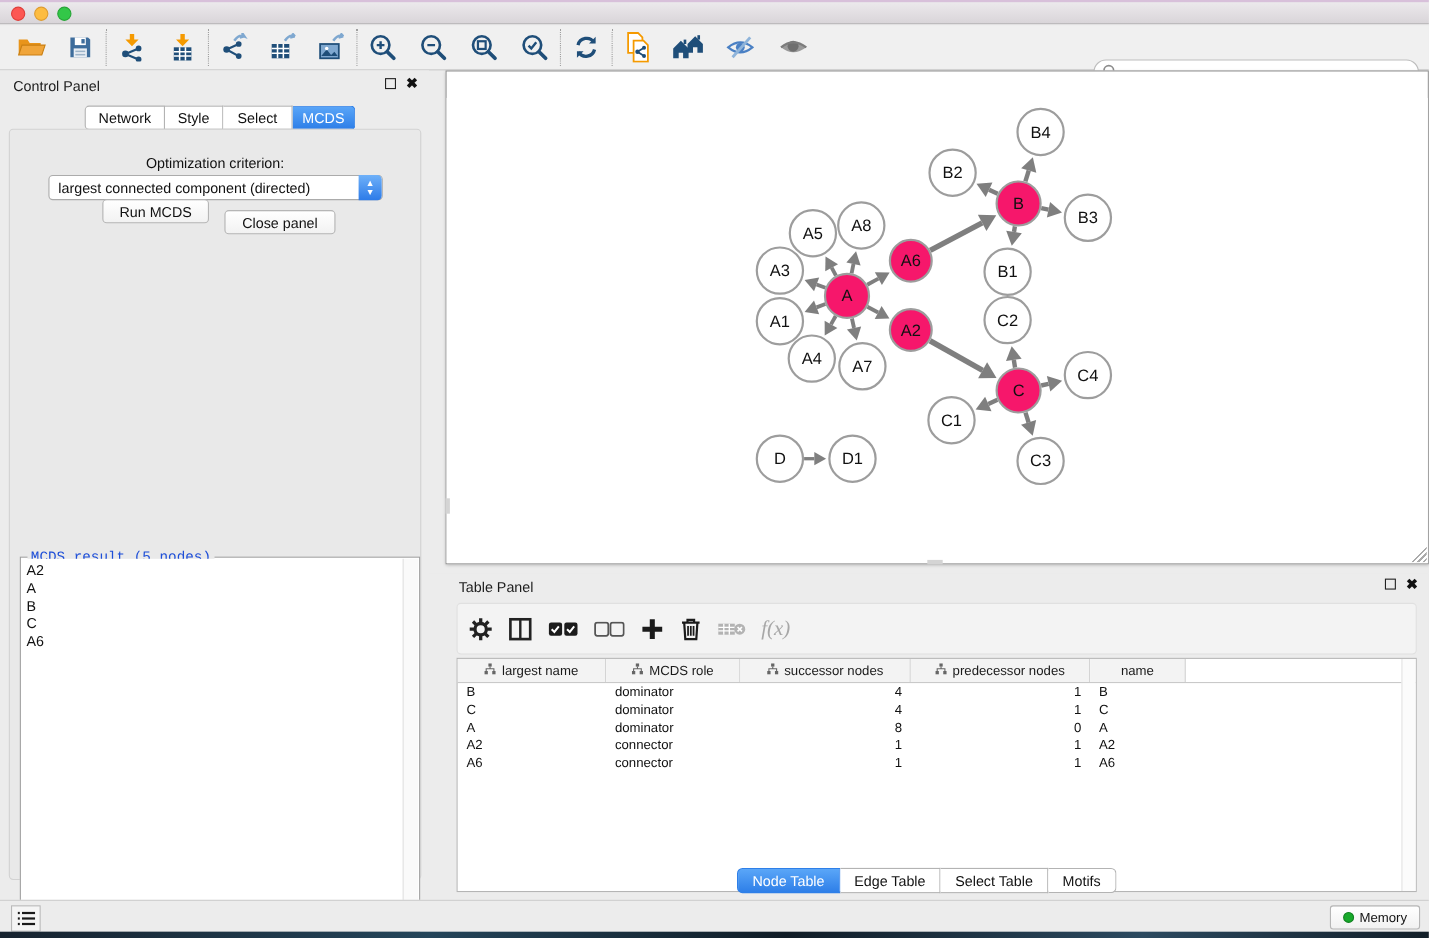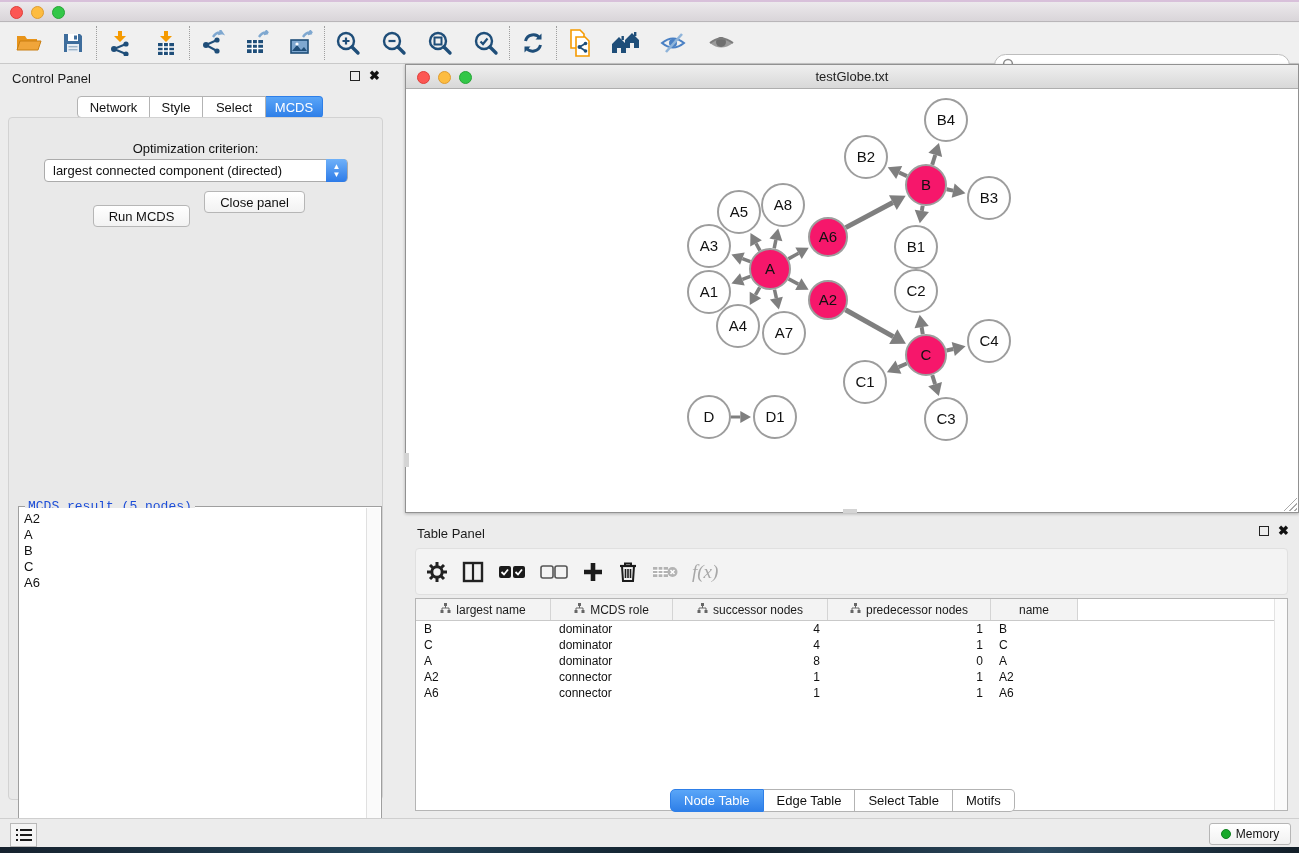--- a/index.html
+++ b/index.html
@@ -295,46 +295,38 @@
 
   <div class="cp-content">
     <div class="opt-label">Optimization criterion:</div>
     <div class="combo">
       <span>largest connected component (directed)</span>
       <span class="combo-step">
           <span>▲</span>
           <span>▼</span>
         </span>
     </div>
-    <div class="btn" style="left:84px; top:87px; width:97px;">Run MCDS</div>
+    <div class="btn" style="left:84px; top:63px; width:97px;">Run MCDS</div>
     <div class="btn" style="left:195px; top:73px; width:101px;">Close panel</div>
 
     <div class="mcds-fieldset">
       <span class="mcds-legend">MCDS result (5 nodes)</span>
       <div class="mcds-list" id="mcds-list">
           <div>A2</div>
           <div>A</div>
           <div>B</div>
           <div>C</div>
           <div>A6</div>
         </div>
       <div class="mcds-scroll"></div>
     </div>
   </div>
 </div>
 
 <div class="abs net-window">
-  <div class="net-titlebar">
-    <div class="tl-dots" style="top:6px; left:11px;">
-      <span class="dot r"></span>
-      <span class="dot y"></span>
-      <span class="dot g"></span>
-    </div>
-    <div class="net-title">testGlobe.txt</div>
-  </div>
   <div class="net-canvas">
     <svg id="graph-svg" width="892" height="423" viewBox="0 0 892 423">
         <line x1="344.35035698573034" y1="187.4088817922656" x2="336.3576082599387" y2="190.42254114789196" stroke="#7f7f7f" stroke-width="3.5"></line>
         <polygon points="325.456734873451,194.53270652312503 338.69493406345106,196.62153567025084 334.0202824564263,184.2235466255331" fill="#7f7f7f"></polygon>
         <line x1="344.35035698573034" y1="172.5911182077344" x2="336.3576082599387" y2="169.57745885210804" stroke="#7f7f7f" stroke-width="3.5"></line>
         <polygon points="325.456734873451,165.46729347687497 334.0202824564263,175.7764533744669 338.69493406345106,163.37846432974916" fill="#7f7f7f"></polygon>
         <line x1="353.7197701091396" y1="198.3116594930951" x2="349.4519140766273" y2="205.9137780510076" stroke="#7f7f7f" stroke-width="3.5"></line>
         <polygon points="343.74883416098334,216.07238915074845 355.22880665480614,209.1569458141957 343.6750214984485,202.6706102878195" fill="#7f7f7f"></polygon>
         <line x1="353.96678911489033" y1="161.55183804995966" x2="350.0325699073409" y2="154.31795111994947" stroke="#7f7f7f" stroke-width="3.5"></line>
         <polygon points="344.4665267258396,144.08361365718898 344.21261405405437,157.48319026822813 355.8525257606275,151.1527119716708" fill="#7f7f7f"></polygon>

